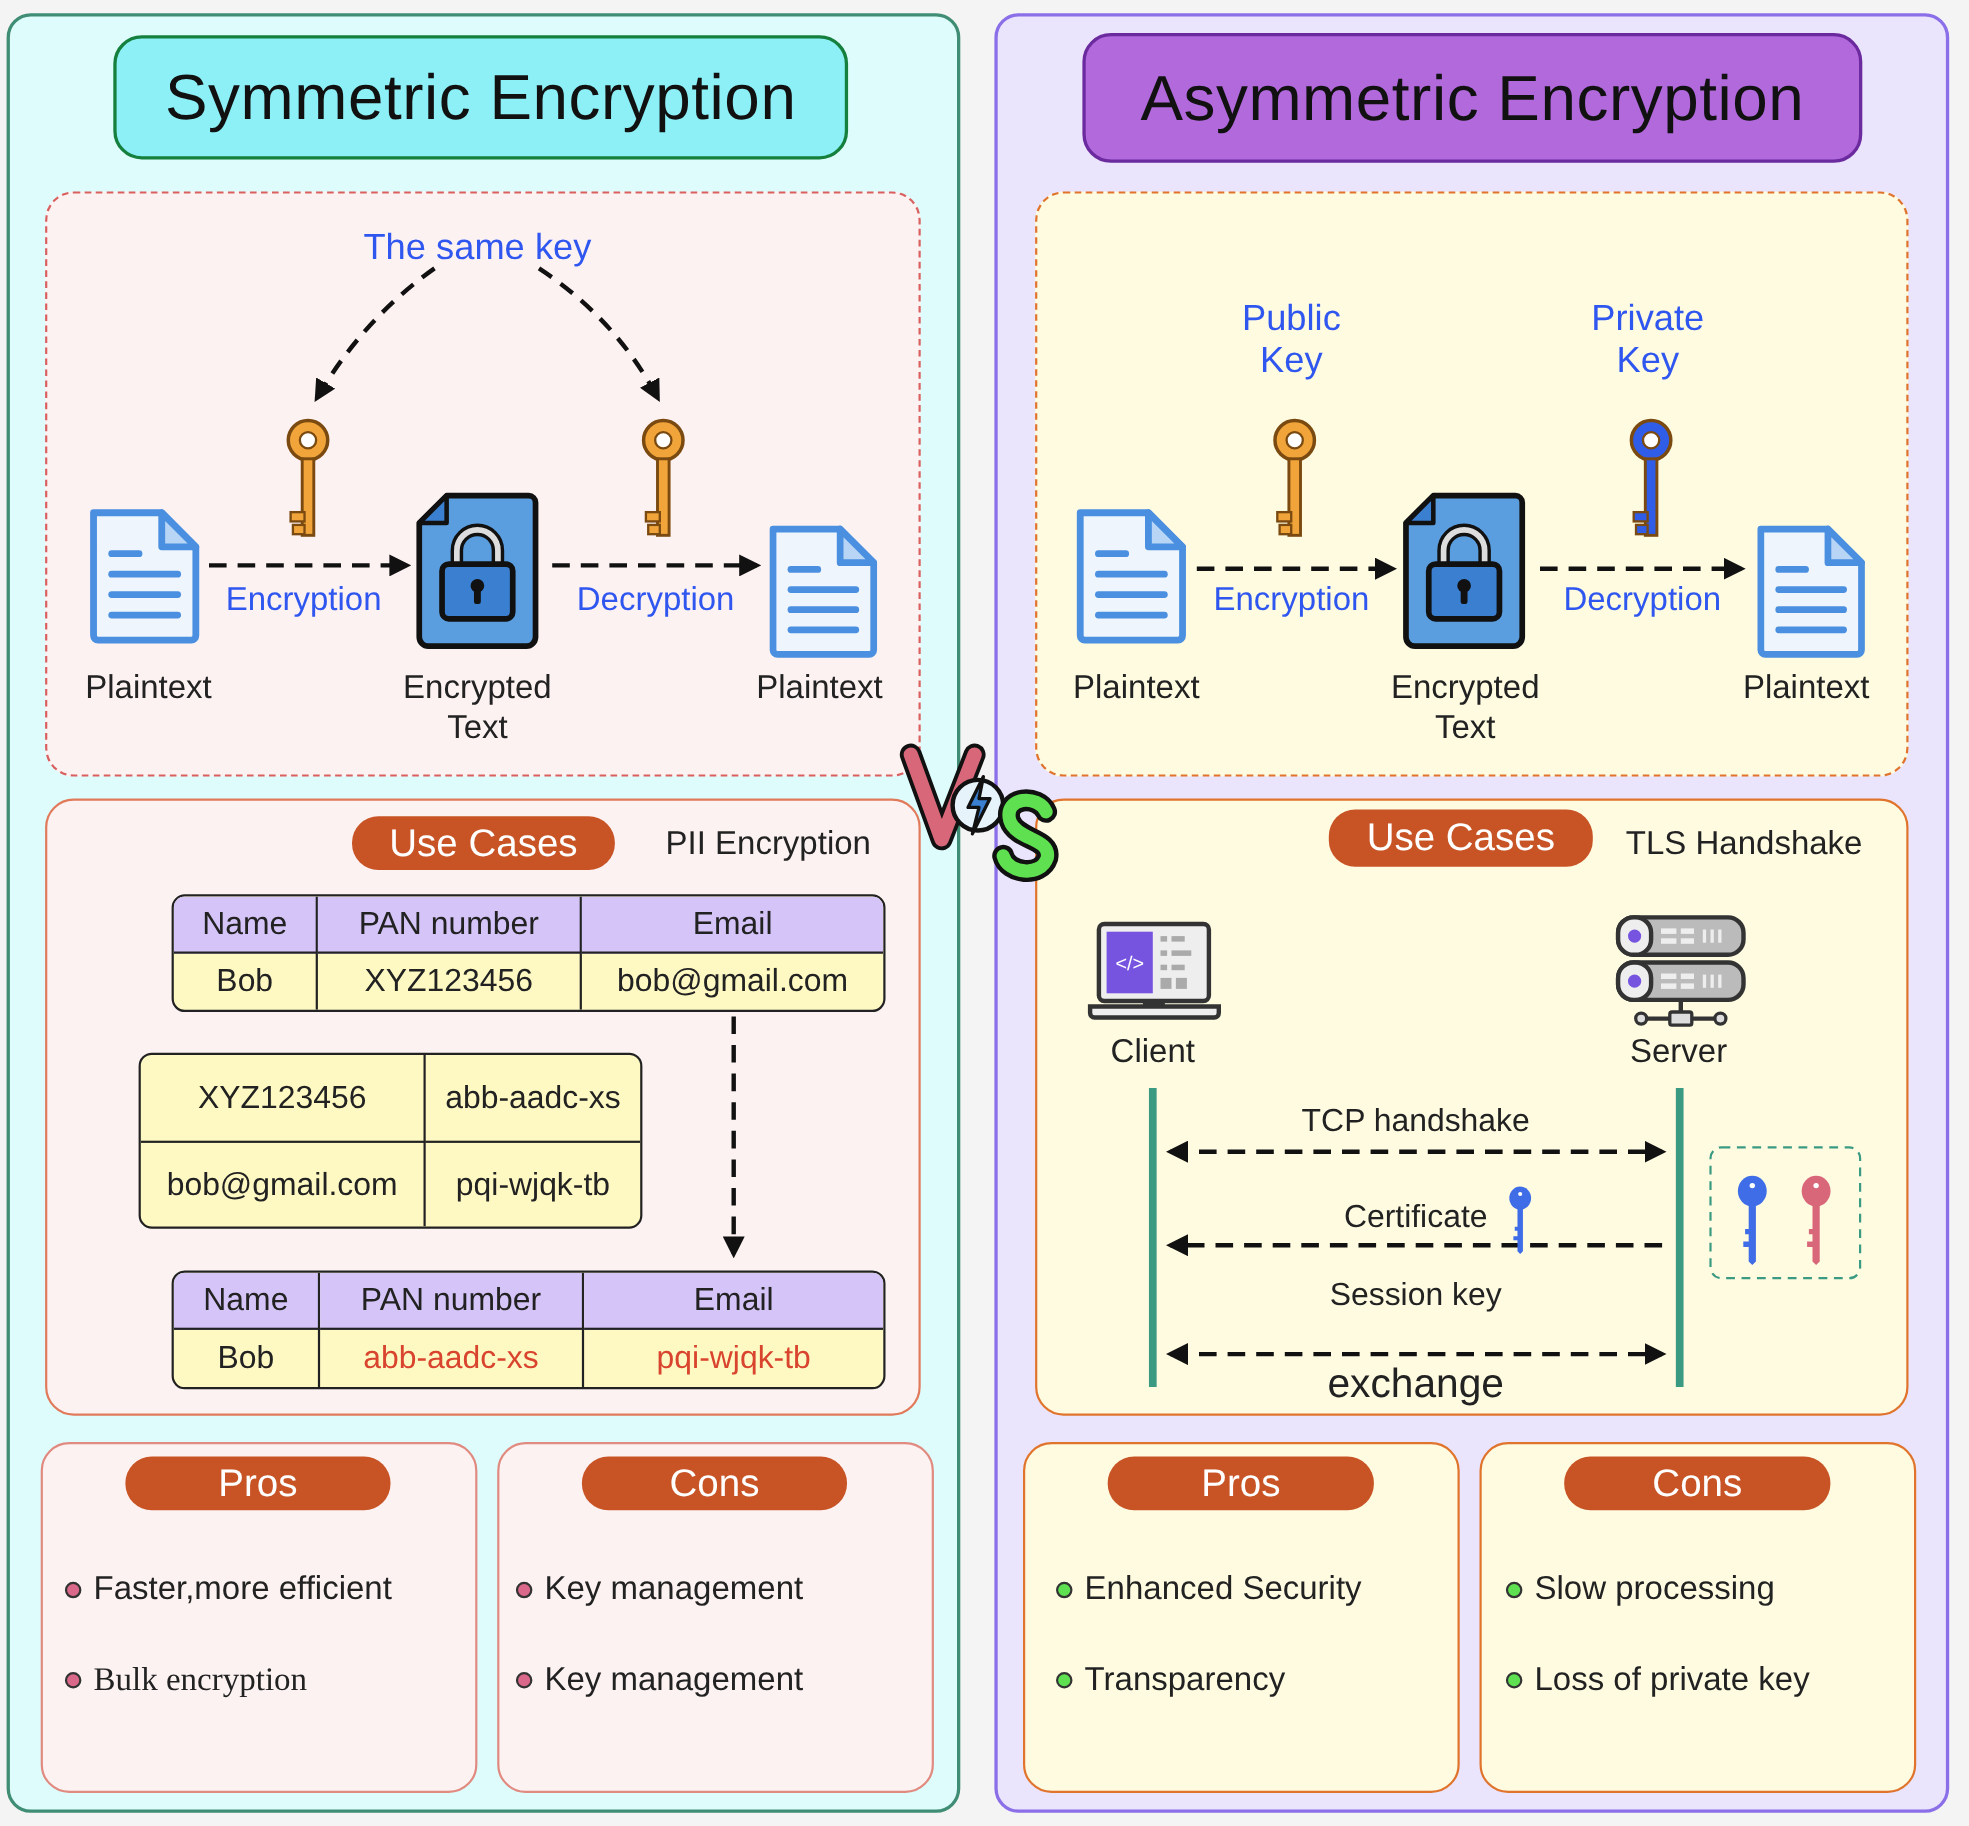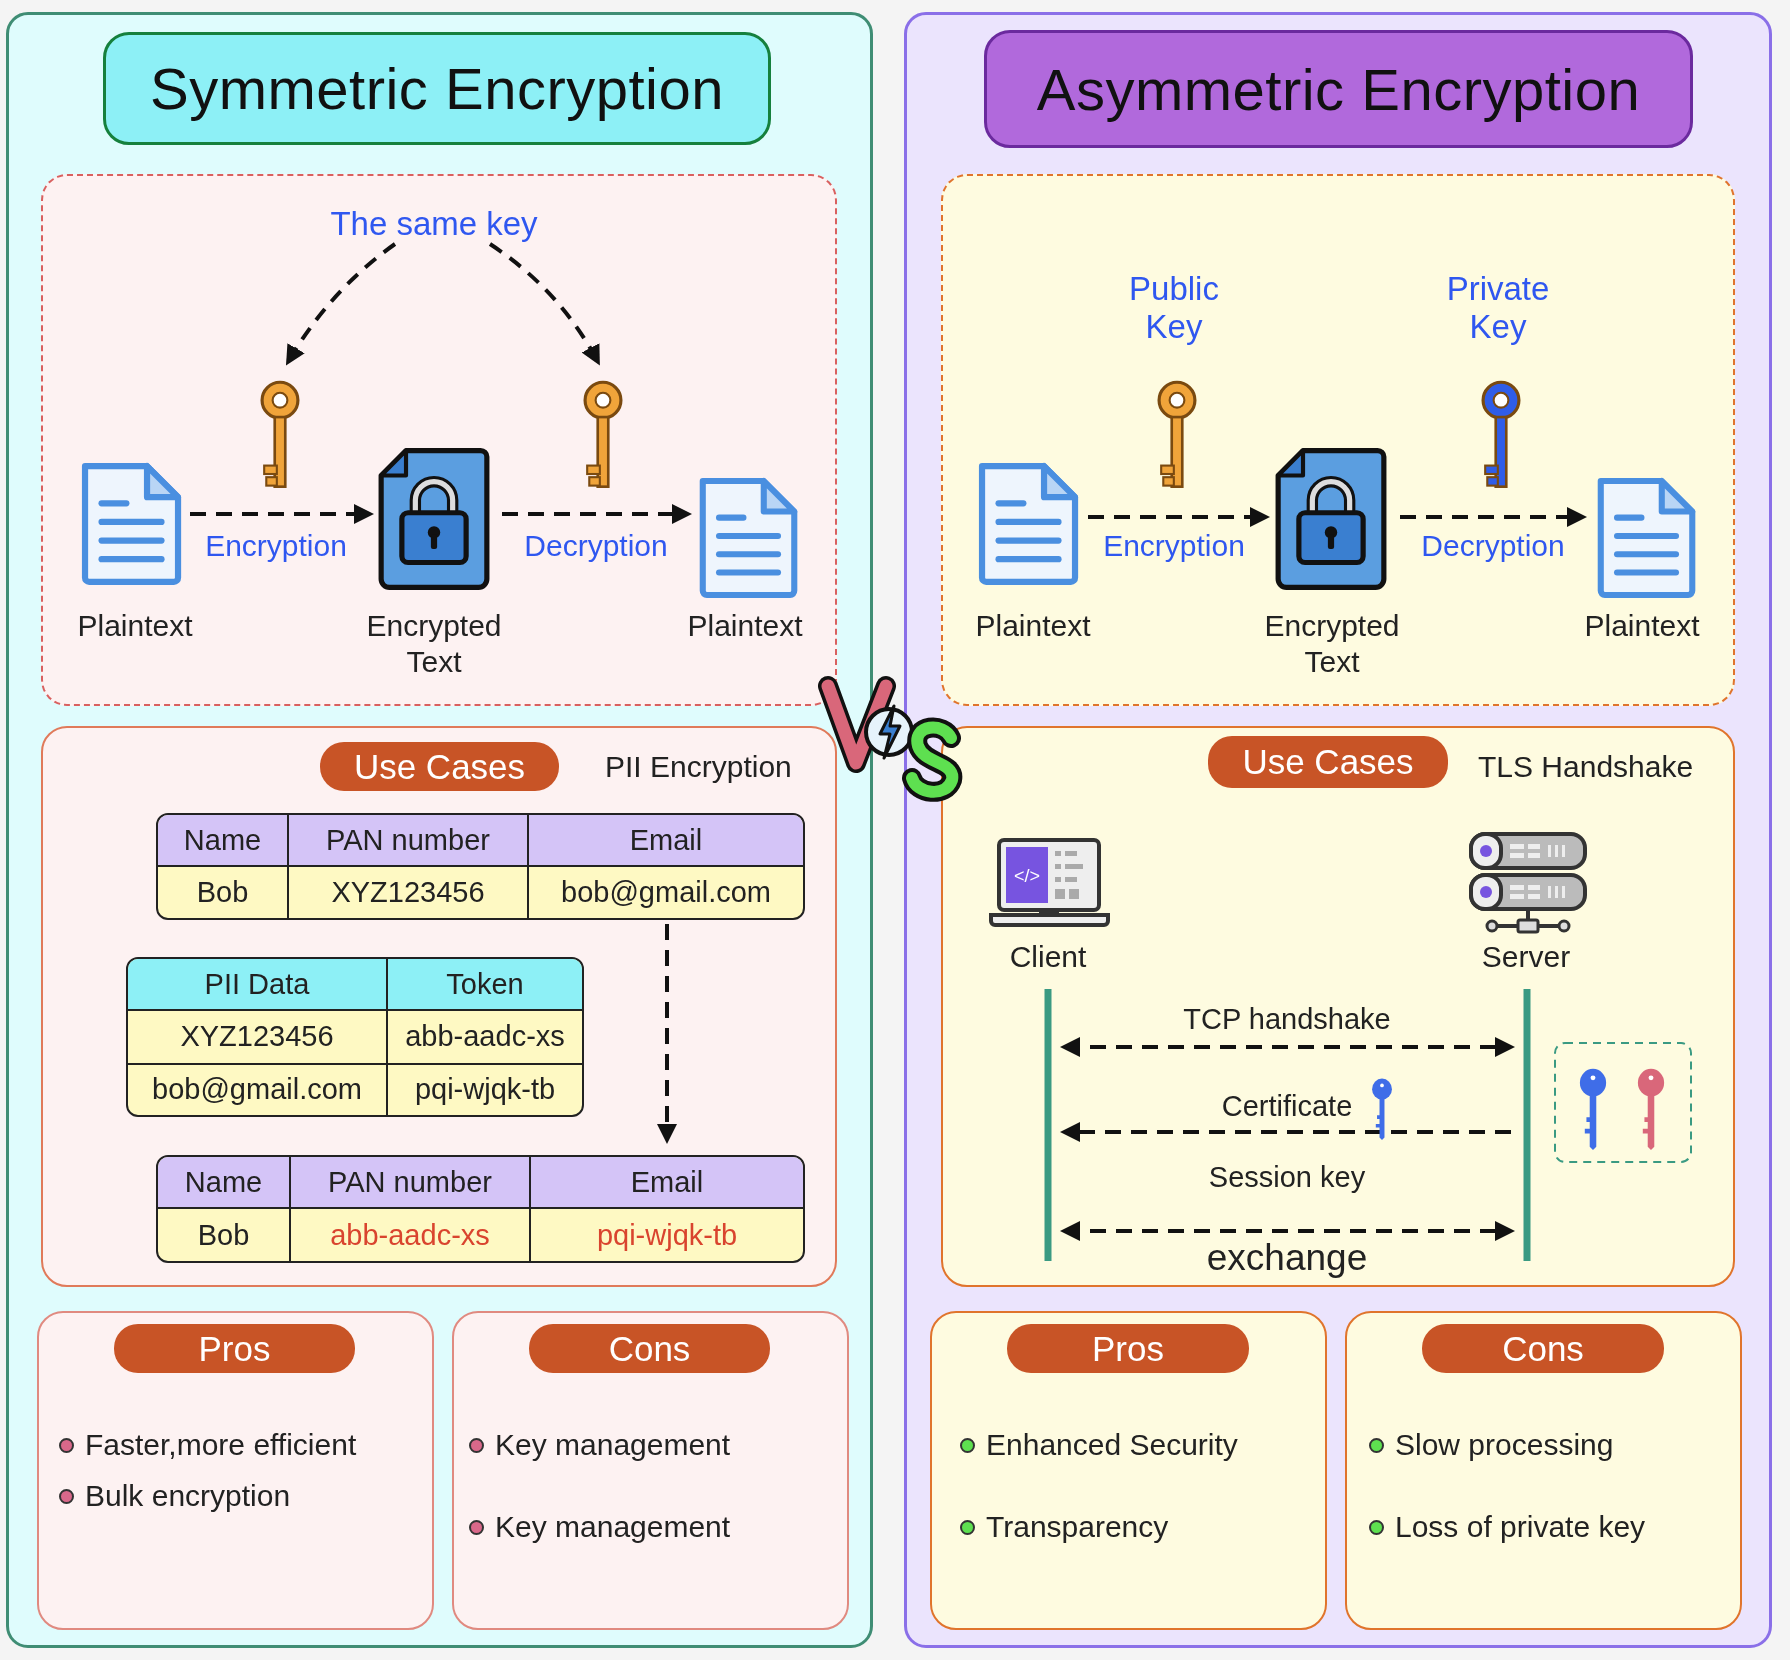--- a/index.html
+++ b/index.html
@@ -131,24 +131,20 @@
   </tr>
 </tbody>
   </table>
 
 <svg style="left:0;top:0;" width="1790" height="1660">
   <line x1="667" y1="924" x2="667" y2="1140" stroke="#111" stroke-width="4" stroke-dasharray="16,10" marker-end="url(#arrowhead)"></line>
 </svg>
 
 <table class="t" style="left:126px;top:957px;width:458px;height:160px;">
   <tbody>
-      <tr style="height:52px;">
-    <th class="hc" style="width:258px;">PII Data</th>
-    <th class="hc">Token</th>
-  </tr>
   <tr>
     <td>XYZ123456</td>
     <td>abb-aadc-xs</td>
   </tr>
   <tr>
     <td>bob@gmail.com</td>
     <td>pqi-wjqk-tb</td>
   </tr>
 </tbody>
   </table>
@@ -167,21 +163,21 @@
   </tr>
 </tbody>
   </table>
 
 <div class="box solid-orange pink-bg" style="left:37px;top:1311px;width:397px;height:319px;border-color:#e08a80;"></div>
 <div class="badge" style="left:114px;top:1324px;width:241px;height:49px;">Pros</div>
 <div class="list-item" style="left:59px;top:1445px;">
     <span class="dot pink"></span>
     <span>Faster,more efficient</span>
   </div>
-<div class="list-item" style="left:59px;top:1496px;">
+<div class="list-item" style="left:59px;top:1527px;font-family:Liberation Serif, serif;">
     <span class="dot pink"></span>
     <span>Bulk encryption</span>
   </div>
 
 <div class="box solid-orange pink-bg" style="left:452px;top:1311px;width:397px;height:319px;border-color:#e08a80;"></div>
 <div class="badge" style="left:529px;top:1324px;width:241px;height:49px;">Cons</div>
 <div class="list-item" style="left:469px;top:1445px;">
     <span class="dot pink"></span>
     <span>Key management</span>
   </div>

